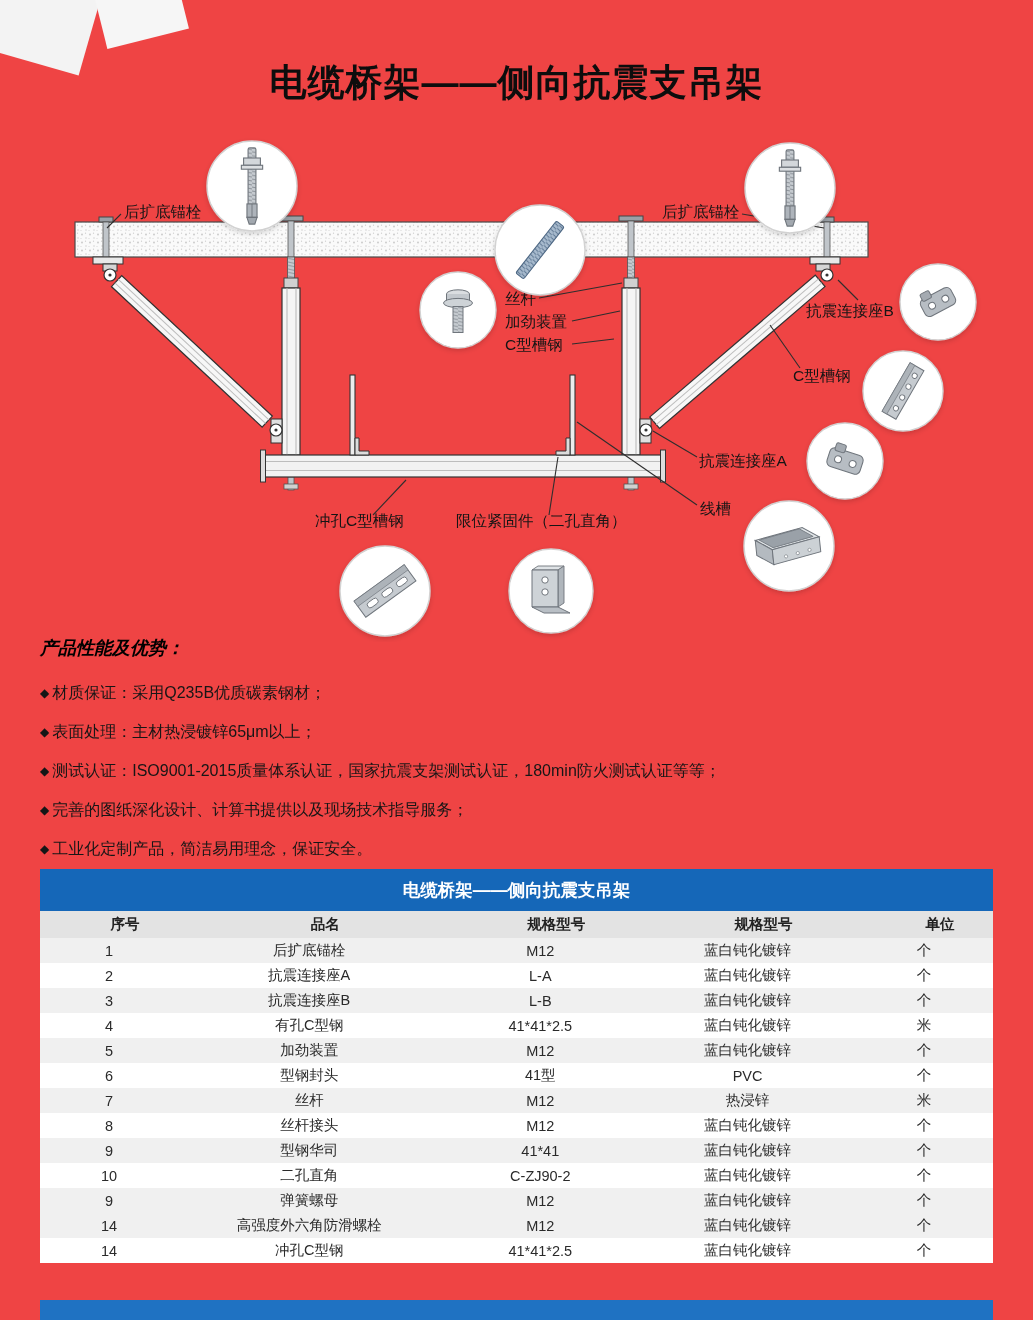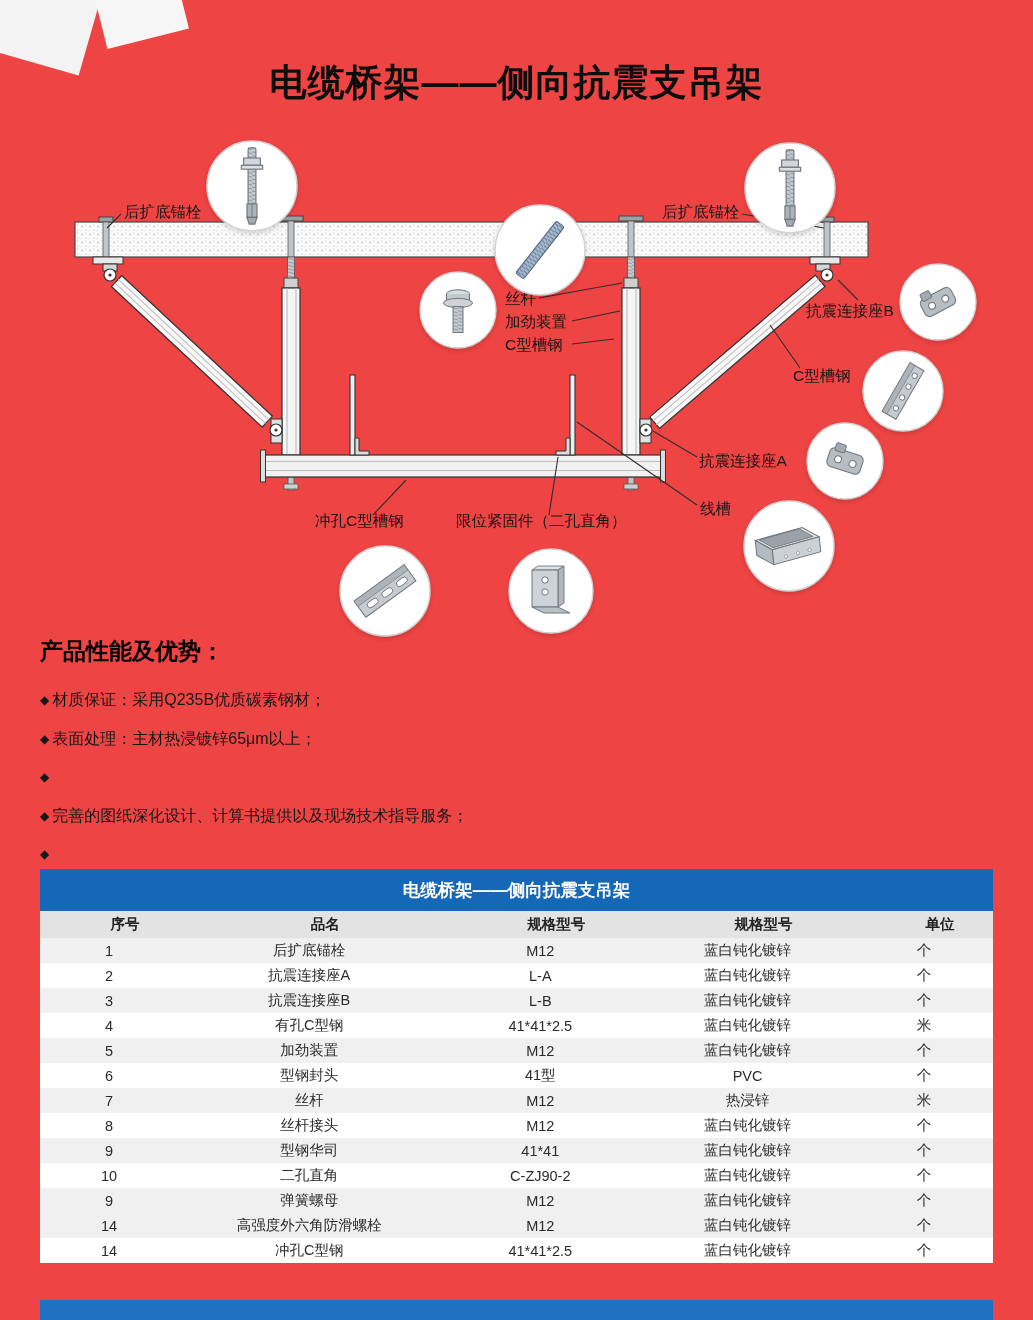--- a/index.html
+++ b/index.html
@@ -18,21 +18,21 @@
   .title {
     position:absolute; top:58px; left:0; width:100%;
     text-align:center; font-size:37px; font-weight:bold; letter-spacing:1px; color:#0d0d0d;
   }
 
   .diagram { position:absolute; top:128px; left:0; width:1033px; height:514px; }
   .diagram text { font-size:15.5px; fill:#151515; }
   .callout { fill:#ffffff; stroke:#d2d2d2; stroke-width:1.4; }
 
   .features { position:absolute; top:636px; left:40px; width:955px; }
-  .features h2 { font-size:23px; font-weight:bold; margin:0 0 24px 0; color:#000; }
+  .features h2 { font-size:18px; font-weight:bold; margin:0 0 24px 0; color:#000;font-style:italic; }
   .features ul { list-style:none; }
   .features li { display:flex; align-items:baseline; font-size:16px; line-height:18px; margin-bottom:20px; color:#161616; }
   .diamond { font-size:12px; margin-right:3px; position:relative; top:-1px; }
 
   .table-title {
     position:absolute; top:869px; left:40px; width:953px; height:42px;
     background:var(--header-blue,#1567b8); color:#fff;
     font-size:17.5px; font-weight:bold; text-align:center; line-height:42px;
   }
   .spec-table {
@@ -295,27 +295,29 @@
         <li>
           <span class="diamond">◆</span>
           <span>材质保证：采用Q235B优质碳素钢材；</span>
         </li>
         <li>
           <span class="diamond">◆</span>
           <span>表面处理：主材热浸镀锌65μm以上；</span>
         </li>
         <li>
           <span class="diamond">◆</span>
+          <span>测试认证：ISO9001-2015质量体系认证，国家抗震支架测试认证，180min防火测试认证等等；</span>
         </li>
         <li>
           <span class="diamond">◆</span>
           <span>完善的图纸深化设计、计算书提供以及现场技术指导服务；</span>
         </li>
         <li>
           <span class="diamond">◆</span>
+          <span>工业化定制产品，简洁易用理念，保证安全。</span>
         </li>
       </ul>
   </section>
 
   <div class="table-title">电缆桥架——侧向抗震支吊架</div>
 
   <table class="spec-table">
     <colgroup>
       <col style="width:14.5%">
       <col style="width:27.5%">

